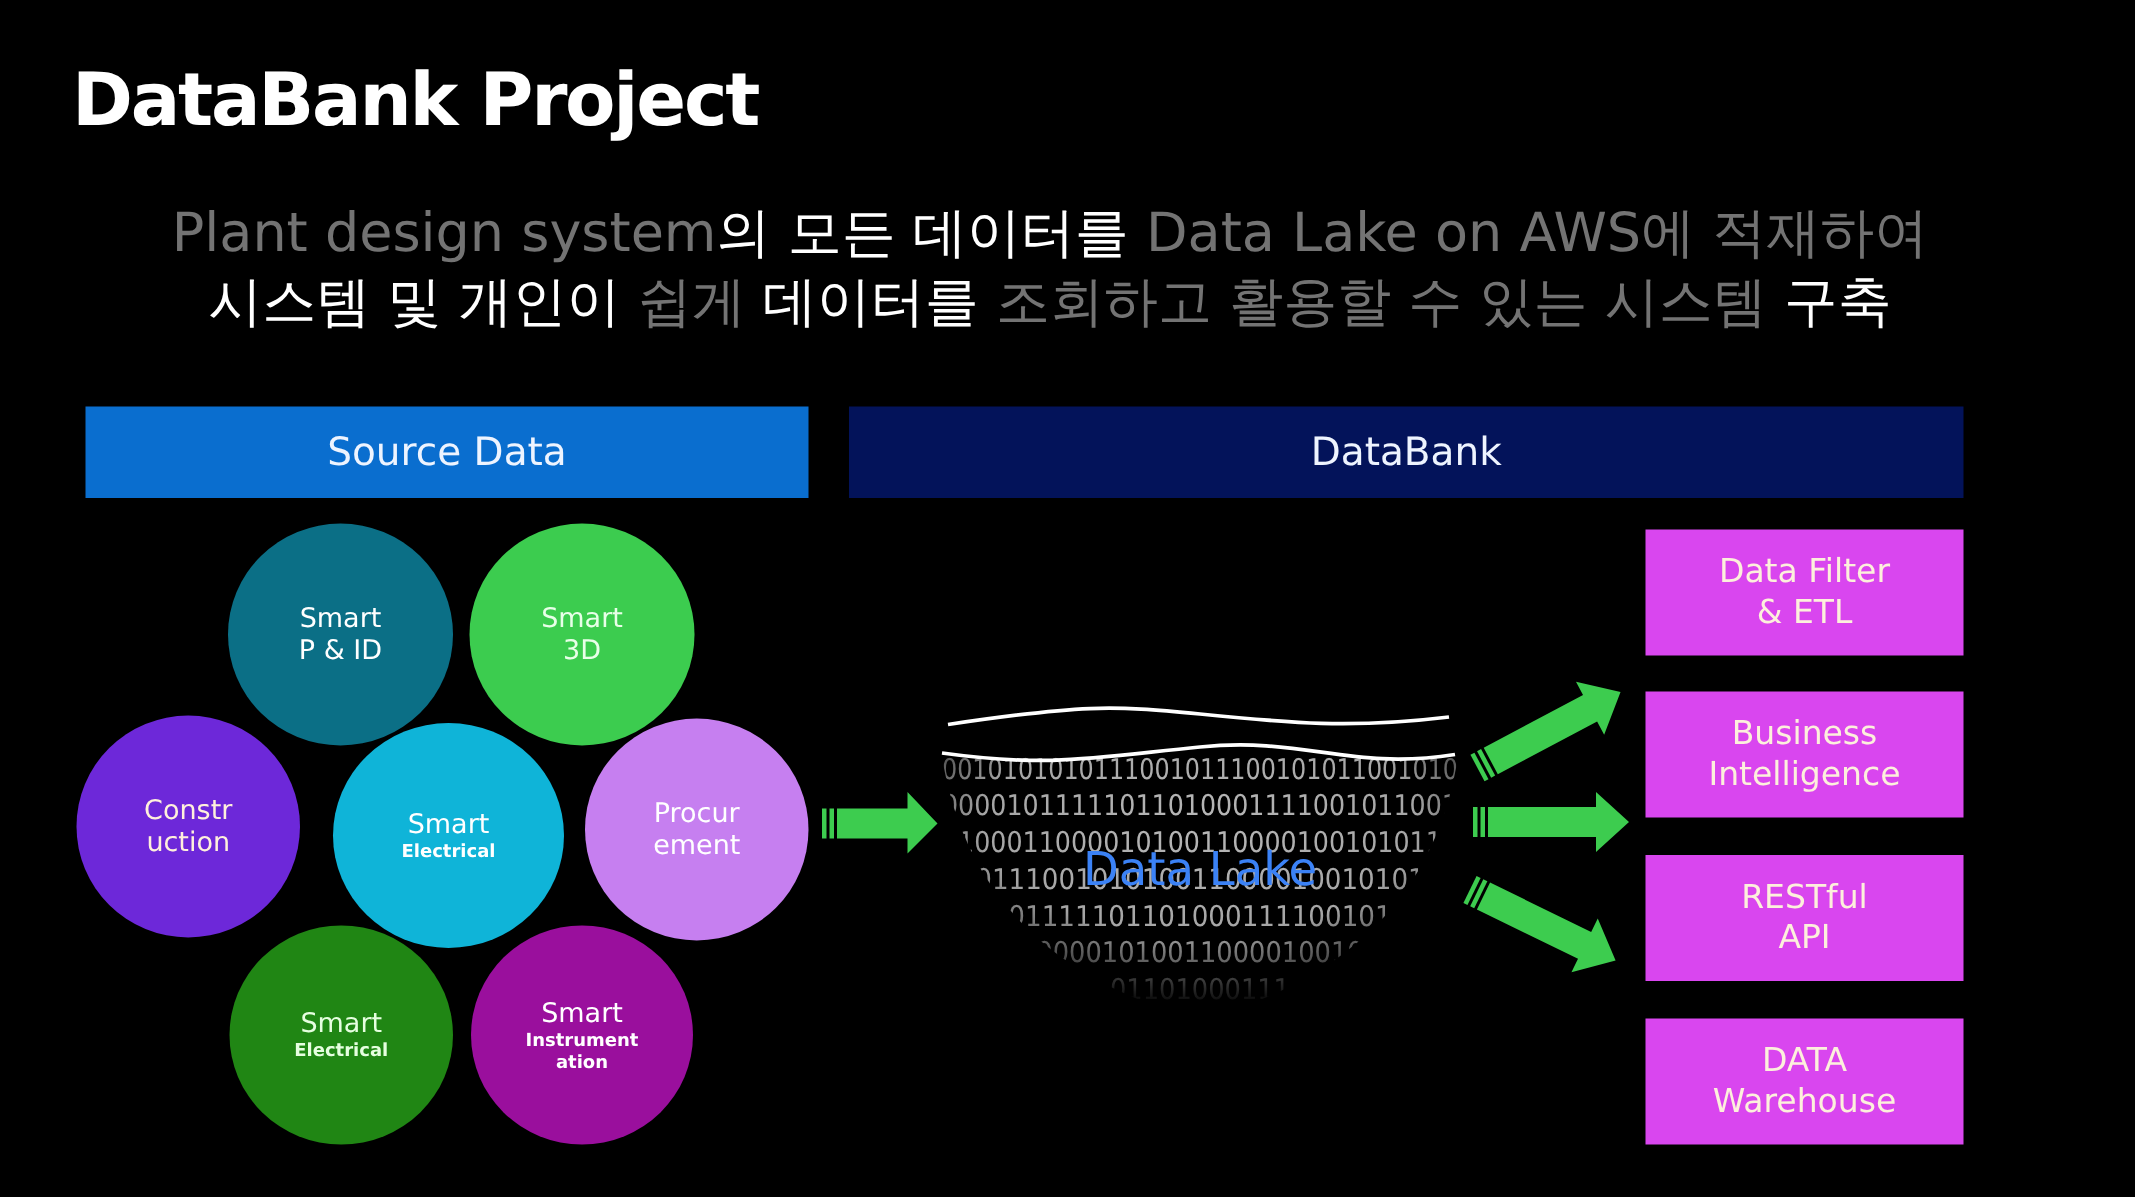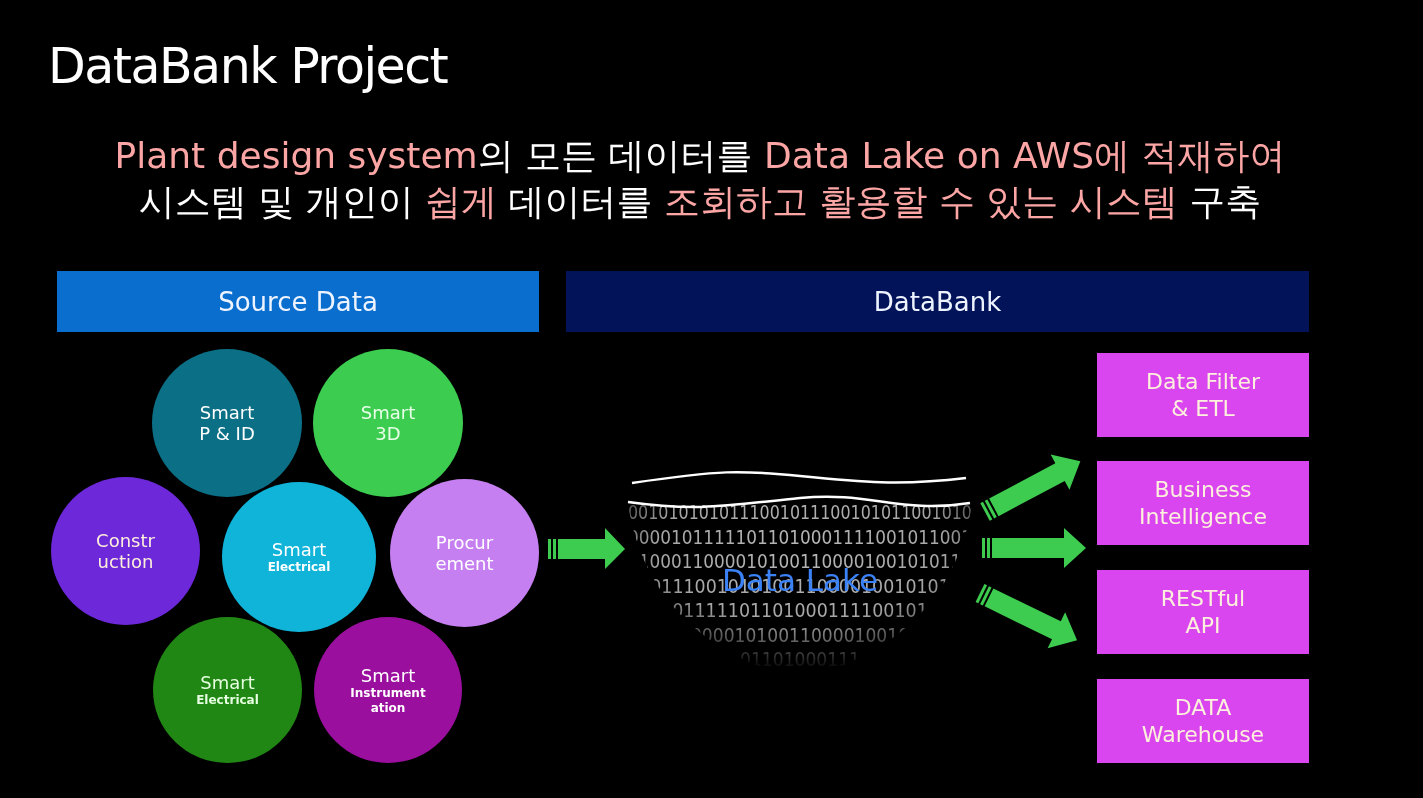--- a/index.html
+++ b/index.html
@@ -1,21 +1,21 @@
 <!DOCTYPE html>
 <html><head>
   <meta charset="utf-8">
   <style>
     html, body { margin: 0; padding: 0; background: #000; }
     body { width: 1423px; height: 798px; position: relative; overflow: hidden; font-family: "DejaVu Sans", sans-serif; color: #fff; }
-    .title { position: absolute; left: 48px; top: 38px; font-family: "DejaVu Sans", sans-serif; font-weight: normal; font-size: 49px; letter-spacing: -1.5px; color: #fff; }
+    .title { position: absolute; left: 48px; top: 38px; font-family: "DejaVu Sans", sans-serif; font-weight: bold; font-size: 49px; letter-spacing: -1.5px; color: #fff; }
     .subtitle { position: absolute; left: 0; width: 1400px; text-align: center; font-size: 36px; line-height: 46px; letter-spacing: 0px; font-family: "DejaVu Sans", sans-serif; }
     .sub1 { top: 133px; }
     .sub2 { top: 179px; }
-    .y { color: #fca5a5; margin-top: 24px; }
+    .y { color: #737373; margin-top: 24px; }
     .w { color: #ffffff; margin-top: 32px; }
     .banner { position: absolute; top: 271px; height: 61px; display: flex; align-items: center; justify-content: center; font-size: 26px; color: #eef4ff; }
     .banner-source { left: 57px; width: 482px; background: #0a6ecf; }
     .banner-bank { left: 566px; width: 743px; background: #03135a; }
     .circle { position: absolute; border-radius: 50%; display: flex; flex-direction: column; align-items: center; justify-content: center; text-align: center; font-family: "DejaVu Sans", sans-serif; }
     .circle .l1 { font-size: 18px; line-height: 21px; }
     .circle .l2 { font-size: 18px; line-height: 21px; }
     .circle .sm { font-size: 12px; line-height: 15px; font-weight: bold; }
     .lake-label { position: absolute; left: 700px; top: 562px; width: 200px; text-align: center; font-size: 31px; color: #3b82f6; }
     .out-box { position: absolute; left: 1097px; width: 212px; height: 84px; background: #d946ef; display: flex; flex-direction: column; align-items: center; justify-content: center; font-size: 22px; line-height: 27px; color: #fdf0dc; text-align: center; }

